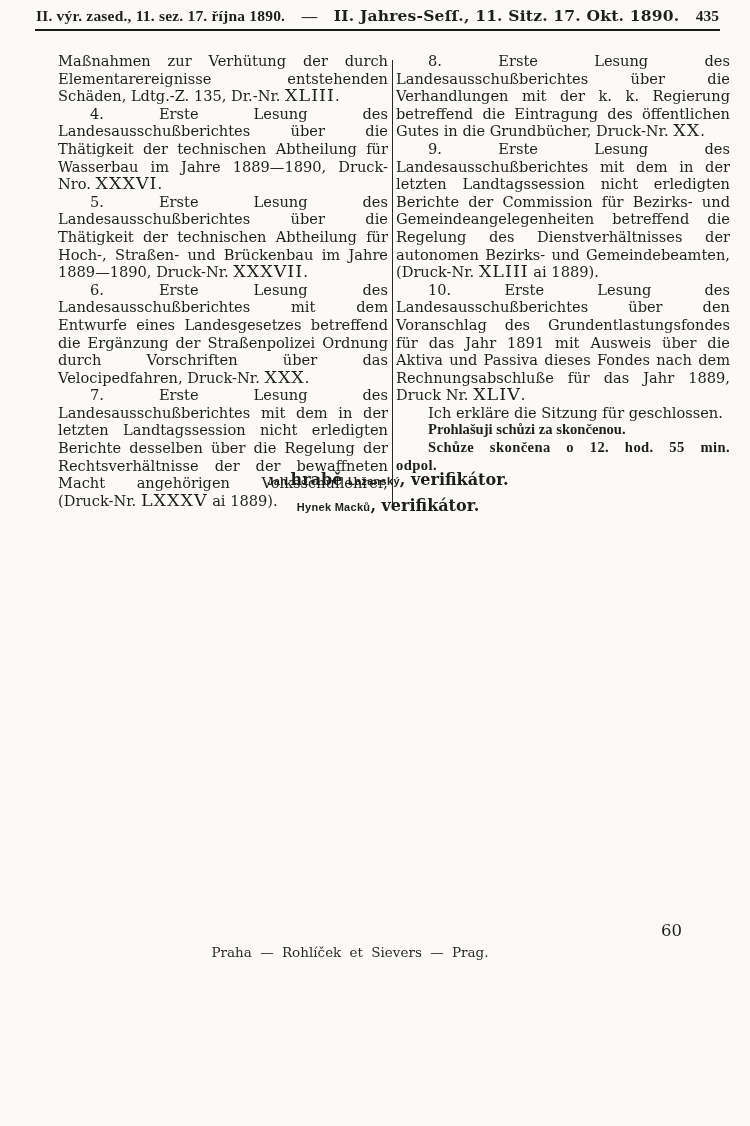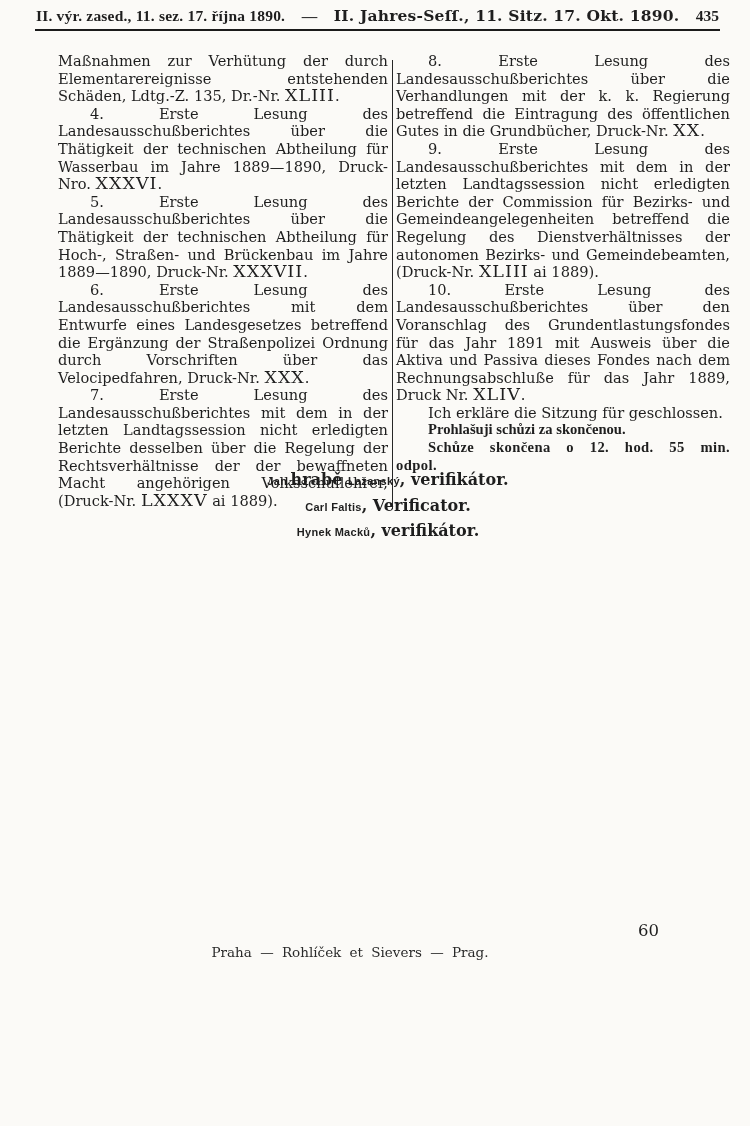--- a/index.html
+++ b/index.html
@@ -53,21 +53,21 @@
   .sig-line { font-size: 16px; line-height: 23.5px; }
   .sig-bold {
     font-family: "Liberation Sans", sans-serif;
     font-weight: bold; font-size: 11px; letter-spacing: 0.3px;
   }
   .sig-plain { font-family: "DejaVu Serif", serif; font-weight: bold; }
 
   
   .bottom-page-number {
     position: absolute; left: 638px; top: 921px; width: 44px;
-    text-align: left; font-size: 16.5px;
+    text-align: right; font-size: 16.5px;
   }
   .imprint {
     position: absolute; left: 0; top: 944px; width: 664px;
     padding-left: 36px; box-sizing: border-box;
     text-align: center; font-size: 13.5px; word-spacing: 4px;
     color: #2a2a2a;
   }
 </style>
 </head>
 <body>
@@ -94,18 +94,17 @@
       <p class="indent ">9. Erste Lesung des Landesausschußberichtes mit dem in der letzten Landtagssession nicht erledigten Berichte der Commission für Bezirks- und Gemeindeangelegenheiten betreffend die Regelung des Dienstverhältnisses der autonomen Bezirks- und Gemeindebeamten, (Druck-Nr. <span class="roman">XLIII</span> ai 1889).</p>
       <p class="indent ">10. Erste Lesung des Landesausschußberichtes über den Voranschlag des Grundentlastungsfondes für das Jahr 1891 mit Ausweis über die Aktiva und Passiva dieses Fondes nach dem Rechnungsabschluße für das Jahr 1889, Druck Nr. <span class="roman">XLIV</span>.</p>
       <p class="indent ">Ich erkläre die Sitzung für geschlossen.</p>
       <p class="indent bold ">Prohlašuji schůzi za skončenou.</p>
       <p class="indent bold spaced">Schůze skončena o 12. hod. 55 min. odpol.</p>
     </div>
 </div>
 
 <div class="signature-block">
     <div class="sig-line"><span class="sig-bold">Jan </span><span class="sig-plain">hrabě </span><span class="sig-bold">Lažanský</span><span class="sig-plain">, verifikátor.</span></div>
-    <div class="sig-line"><span class="sig-bold">Carl Faltis</span><span class="sig-plain">, Verificator.</span></div>
     <div class="sig-line"><span class="sig-bold">Hynek Macků</span><span class="sig-plain">, verifikátor.</span></div>
   </div>
 
 <div class="bottom-page-number">60</div>
 <div class="imprint">Praha — Rohlíček et Sievers — Prag.</div>
 
 </body></html>

